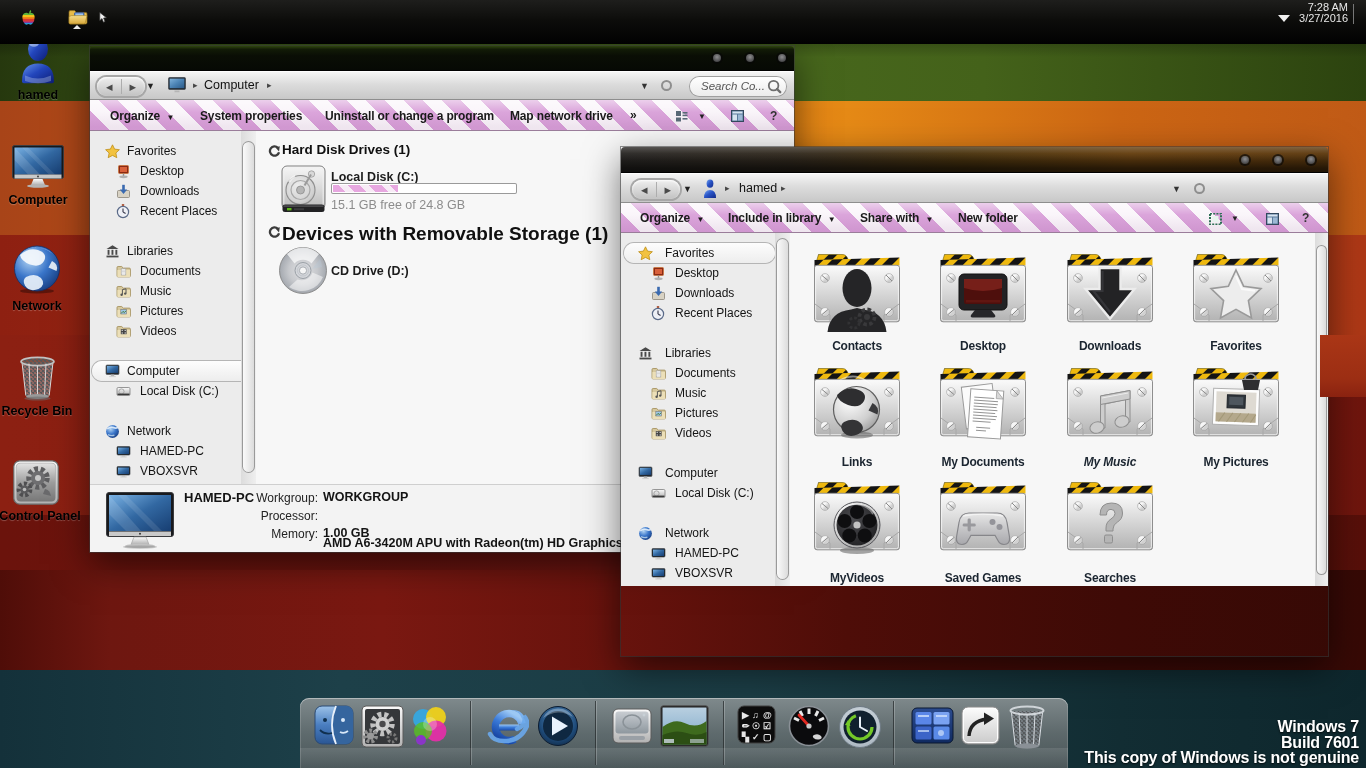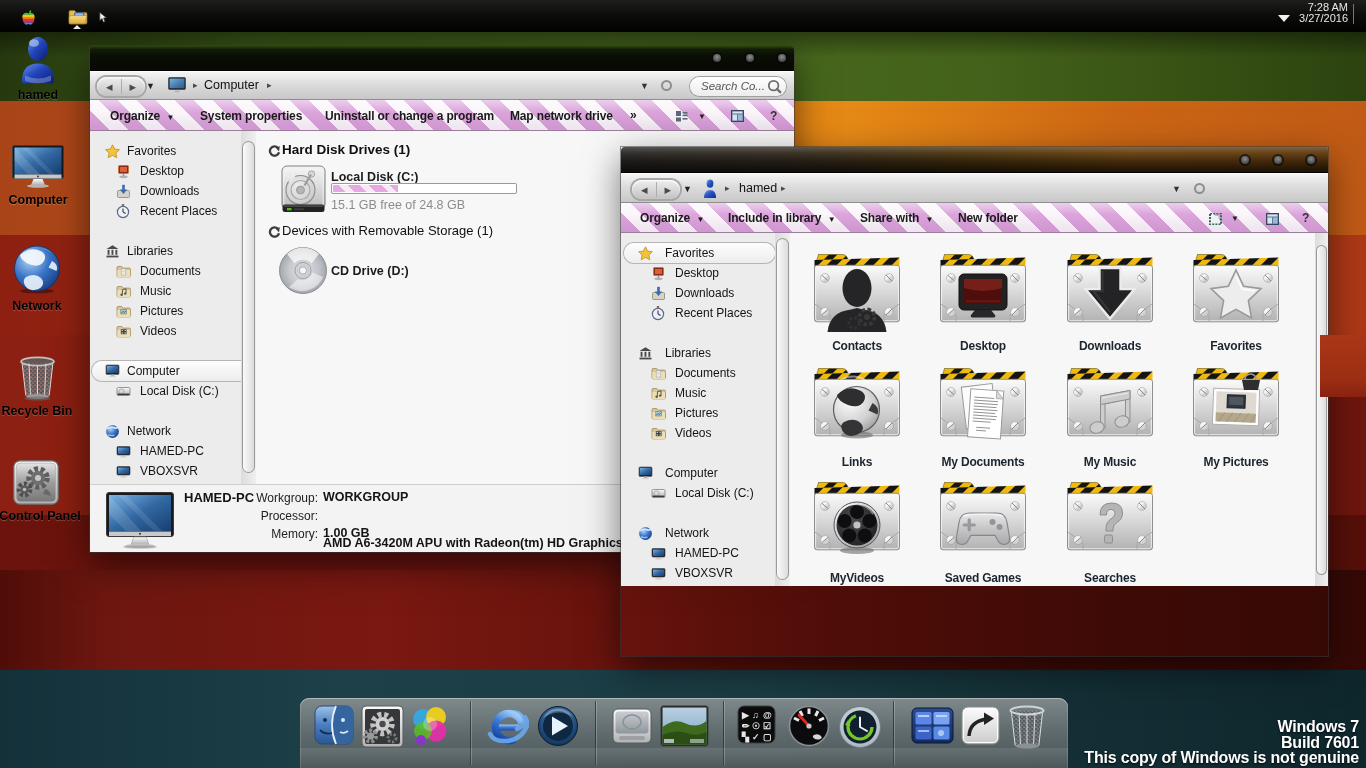--- a/index.html
+++ b/index.html
@@ -14,21 +14,21 @@
 #b1:after { content:""; position:absolute; inset:0; background:linear-gradient(180deg,rgba(0,0,0,.45),rgba(0,0,0,0) 40%); }
 #b2 { top:101px; height:134px; background:linear-gradient(90deg,#a84418,#b54c18 14%,#d97013 45%,#e68a16 62%,#cc6614 82%,#c05a16); }
 #b3 { top:235px; height:100px; background:linear-gradient(90deg,#8e2011,#9e2c14 35%,#b23c16 80%,#ae3816); }
 #b3r { position:absolute; z-index:2; left:1320px; top:335px; width:46px; height:62px; background:linear-gradient(180deg,#aa3616,#9c2e13 70%,#8a2210); }
 #b4 { top:335px; height:180px; background:linear-gradient(90deg,#8c2012,#8a1c10 45%,#801a0f 75%,#6f150d); }
 #b5 { top:515px; height:55px; background:linear-gradient(90deg,#6b130c,#681410 45%,#570f09 100%); }
 #b6 { top:570px; height:100px; background:linear-gradient(90deg,#4f0d08,#6e1710 8%,#7a1811 28%,#68130d 45%,#4e0d08 62%,#3e0a06 82%,#360905); }
 #b7 { top:670px; height:98px; background:linear-gradient(90deg,#14313a,#1d4049 25%,#1b3c44 55%,#122d33 82%,#0e272d); }
 
 
-#menubar { position:absolute; left:0; top:0; width:1366px; height:32px;
+#menubar { position:absolute; left:0; top:0; width:1366px; height:44px;
   background:linear-gradient(180deg,#1e1e1c,#0d0d0b 45%,#010101 100%); color:#eee; }
 #clock { position:absolute; right:18px; top:2px; text-align:right; font-size:11px; line-height:11px; color:#e8e8e8; }
 #clocksep { position:absolute; right:12px; top:4px; width:1px; height:20px; background:#777; }
 #clockarrow { position:absolute; right:76px; top:15px; width:0; height:0; border-left:6px solid transparent; border-right:6px solid transparent; border-top:7px solid #f0f0f0; }
 
 
 .dicon { position:absolute; text-align:center; }
 .dlabel { position:absolute; color:#000; font-size:12.5px; font-weight:bold; white-space:nowrap; text-shadow:0 1px 1px rgba(255,255,255,.25); transform:translateX(-50%); }
 
 
@@ -508,21 +508,21 @@
         </svg></div>
     <div class="abs" style="left:75px; top:39px; font-size:12.5px; font-weight:bold; color:#1c1c1c;">Local Disk (C:)</div>
     <div class="abs" style="left:76px; top:53px; width:184px; height:9px; background:#fff; box-shadow:0 0 0 1px #9a9a9a; border-radius:1px;">
       <div class="abs" style="left:1px; top:1px; width:65px; height:7px; background:repeating-linear-gradient(45deg,#e7a7e0 0 9px,#f7ecf6 9px 15px);"></div>
     </div>
     <div class="abs" style="left:75px; top:67px; font-size:12.5px; color:#8c8c8c;">15.1 GB free of 24.8 GB</div>
     <svg class="abs" style="left:11px; top:94px;" width="13" height="13" viewBox="0 0 13 13">
         <path d="M10.8 3.8 A4.6 4.6 0 1 0 12 8.2" fill="none" stroke="#3c3c3c" stroke-width="2.3"></path>
         <path d="M12.8 2.2 L8.6 3.4 L12 7.6 Z" fill="#3c3c3c"></path>
       </svg>
-    <div class="abs" style="left:26px; top:92px; font-size:13px; font-weight:normal; color:#101010;text-align:right;">Devices with Removable Storage (1)</div>
+    <div class="abs" style="left:26px; top:92px; font-size:19px; font-weight:bold; color:#101010;text-align:right;">Devices with Removable Storage (1)</div>
     <div class="abs" id="cdicon" style="left:22px; top:115px;"><svg width="50" height="49" viewBox="0 0 50 49">
           <ellipse cx="25" cy="24.5" rx="23.5" ry="23" fill="url(#cdg)" stroke="#888" stroke-width=".9"></ellipse>
           <path d="M9 8 A 22.5 22 0 0 1 41 8 L33.5 17.5 A 11.5 11.5 0 0 0 16.5 17.5 Z" fill="#fff" opacity=".7"></path>
           <path d="M11 41 A 22.5 22 0 0 0 45 31 L34.5 26.5 A 11.5 11.5 0 0 1 19.5 33.5 Z" fill="#fff" opacity=".5"></path>
           <path d="M42 13 a 22 21.5 0 0 1 2 8 l-10 2" fill="#b8c8d8" opacity=".35"></path>
           <circle cx="25" cy="24.5" r="8" fill="#d4d6da" stroke="#9aa0a6" stroke-width="1"></circle>
           <circle cx="25" cy="24.5" r="5.6" fill="none" stroke="#c2c6cc" stroke-width="1"></circle>
           <circle cx="25" cy="24.5" r="3.6" fill="#f5f5f5" stroke="#9aa0a6" stroke-width=".8"></circle>
         </svg></div>
     <div class="abs" style="left:75px; top:133px; font-size:12.5px; font-weight:bold; color:#1c1c1c;">CD Drive (D:)</div>
@@ -777,21 +777,21 @@
             <path d="M36 33 q0-12 11.5-12 q11 0 11 10 q0 6-5 9 q-4.5 2.6-4.5 7 v2 h-7 v-3 q0-6 5-9 q4-2.4 4-5.6 q0-4-4-4 q-4.5 0-4.5 5.6 Z"></path>
             <rect x="40.5" y="53" width="8" height="8" rx="1.5"></rect>
           </g>
         </svg></div>
     <div class="flabel" style="left:67px; top:106px;">Contacts</div>
     <div class="flabel" style="left:193px;top:106px;">Desktop</div>
     <div class="flabel" style="left:320px;top:106px;">Downloads</div>
     <div class="flabel" style="left:446px;top:106px;">Favorites</div>
     <div class="flabel" style="left:67px; top:222px;">Links</div>
     <div class="flabel" style="left:193px;top:222px;">My Documents</div>
-    <div class="flabel" style="left:320px;top:222px;">My Music</div>
+    <div class="flabel" style="left:320px;top:222px;font-style:italic;">My Music</div>
     <div class="flabel" style="left:446px;top:222px;">My Pictures</div>
     <div class="flabel" style="left:67px; top:338px;">MyVideos</div>
     <div class="flabel" style="left:193px;top:338px;">Saved Games</div>
     <div class="flabel" style="left:320px;top:338px;">Searches</div>
   </div>
   <div class="scrolltrack" style="top:86px; left:694px; width:13px; height:353px;">
     <div class="scrollthumb" style="left:1px; top:12px; width:11px; height:330px;"></div>
   </div>
 </div>
 

